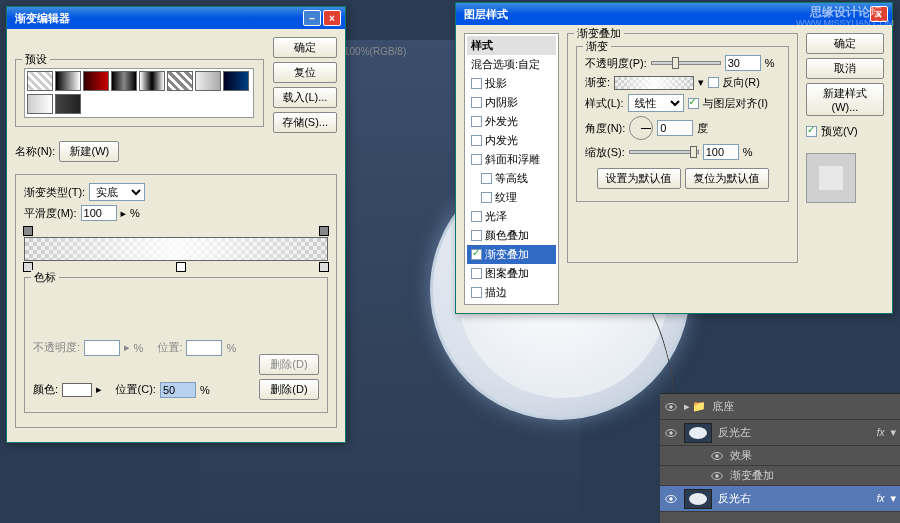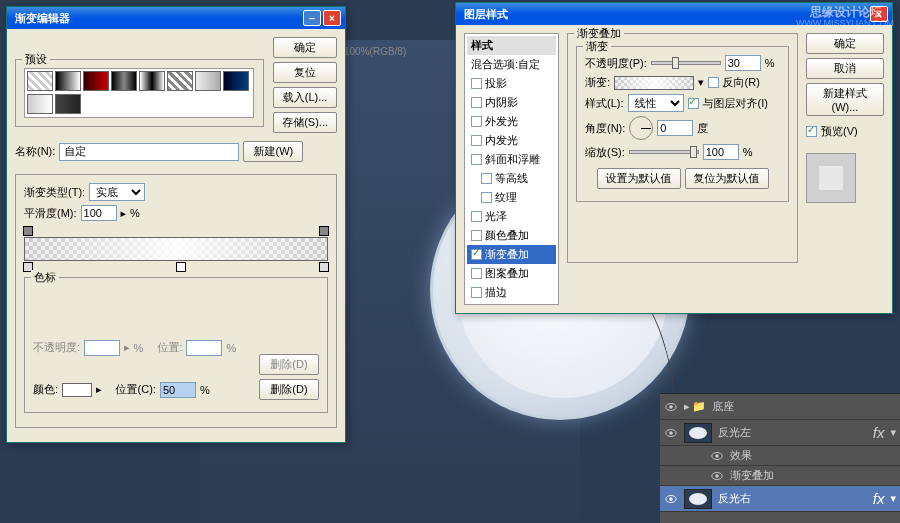--- a/index.html
+++ b/index.html
@@ -45,21 +45,21 @@
 .preview-sw::after { content: ''; width: 24px; height: 24px; background: #e8e8e8; }
 .watermark { position: absolute; top: 4px; right: 18px; color: rgba(255,255,255,0.6); font-size: 12px; font-weight: bold; }
 .watermark-url { position: absolute; top: 18px; right: 6px; color: rgba(255,255,255,0.4); font-size: 9px; }
 .layers-panel { position: absolute; right: 0; bottom: 0; width: 240px; height: 130px; background: #535353; border-top: 1px solid #282828; }
 .layer-row { display: flex; align-items: center; height: 26px; border-bottom: 1px solid #3a3a3a; padding: 0 4px; gap: 6px; color: #ccc; }
 .layer-row.sel { background: #5678b5; color: #fff; }
 .eye { width: 14px; height: 14px; display: inline-block; }
 .eye svg { width: 14px; height: 14px; }
 .layer-thumb { width: 28px; height: 20px; background: #2a3b52; border: 1px solid #222; display: flex; align-items: center; justify-content: center; }
 .layer-thumb::after { content: ''; width: 18px; height: 12px; background: #e8edf3; border-radius: 50%; }
-.fx-badge { margin-left: auto; font-style: italic; font-size: 15px; }
+.fx-badge { margin-left: auto; font-style: italic; font-size: 10px; }
 .sub-row { padding-left: 50px; height: 20px; }
 .doc-title { position: absolute; left: 344px; top: 46px; color: #888; font-size: 10px; }
 </style>
 </head>
 <body>
 
 <div class="canvas-bg">
   <div class="plate">
     <div class="plate-inner">
       <div class="plate-stroke"></div>
@@ -94,21 +94,20 @@
       </div>
       <div class="btn-col">
         <span class="btn">确定</span>
         <span class="btn">复位</span>
         <span class="btn">载入(L)...</span>
         <span class="btn">存储(S)...</span>
       </div>
     </div>
     <div class="row">
       <span class="label">名称(N):</span>
-      <input class="input-md" value="自定" style="">
       <span class="btn">新建(W)</span>
     </div>
     <div class="fieldset">
       <div class="row">
         <span class="label">渐变类型(T):</span>
         <select class="select" style="width:56px;"><option>实底</option></select>
       </div>
       <div class="row">
         <span class="label">平滑度(M):</span>
         <input class="input-sm" value="100" style="">

